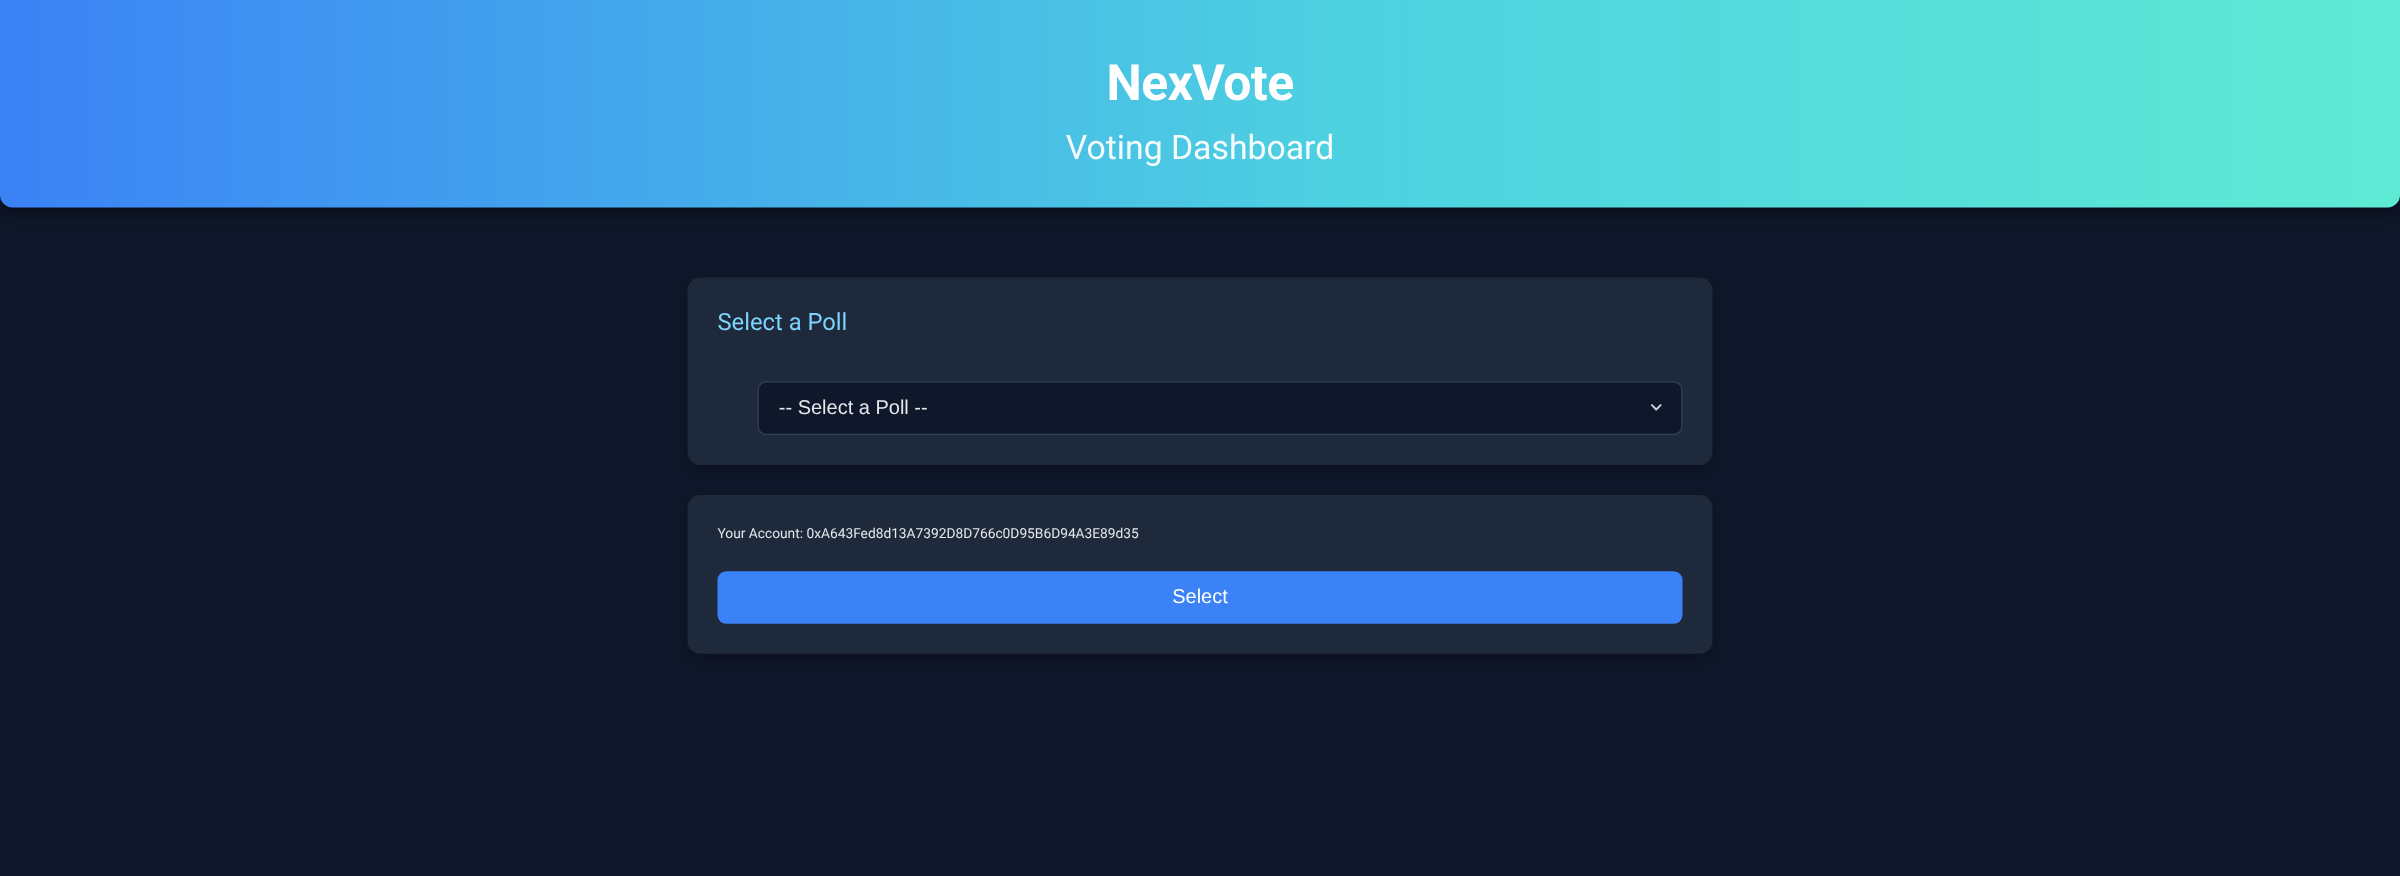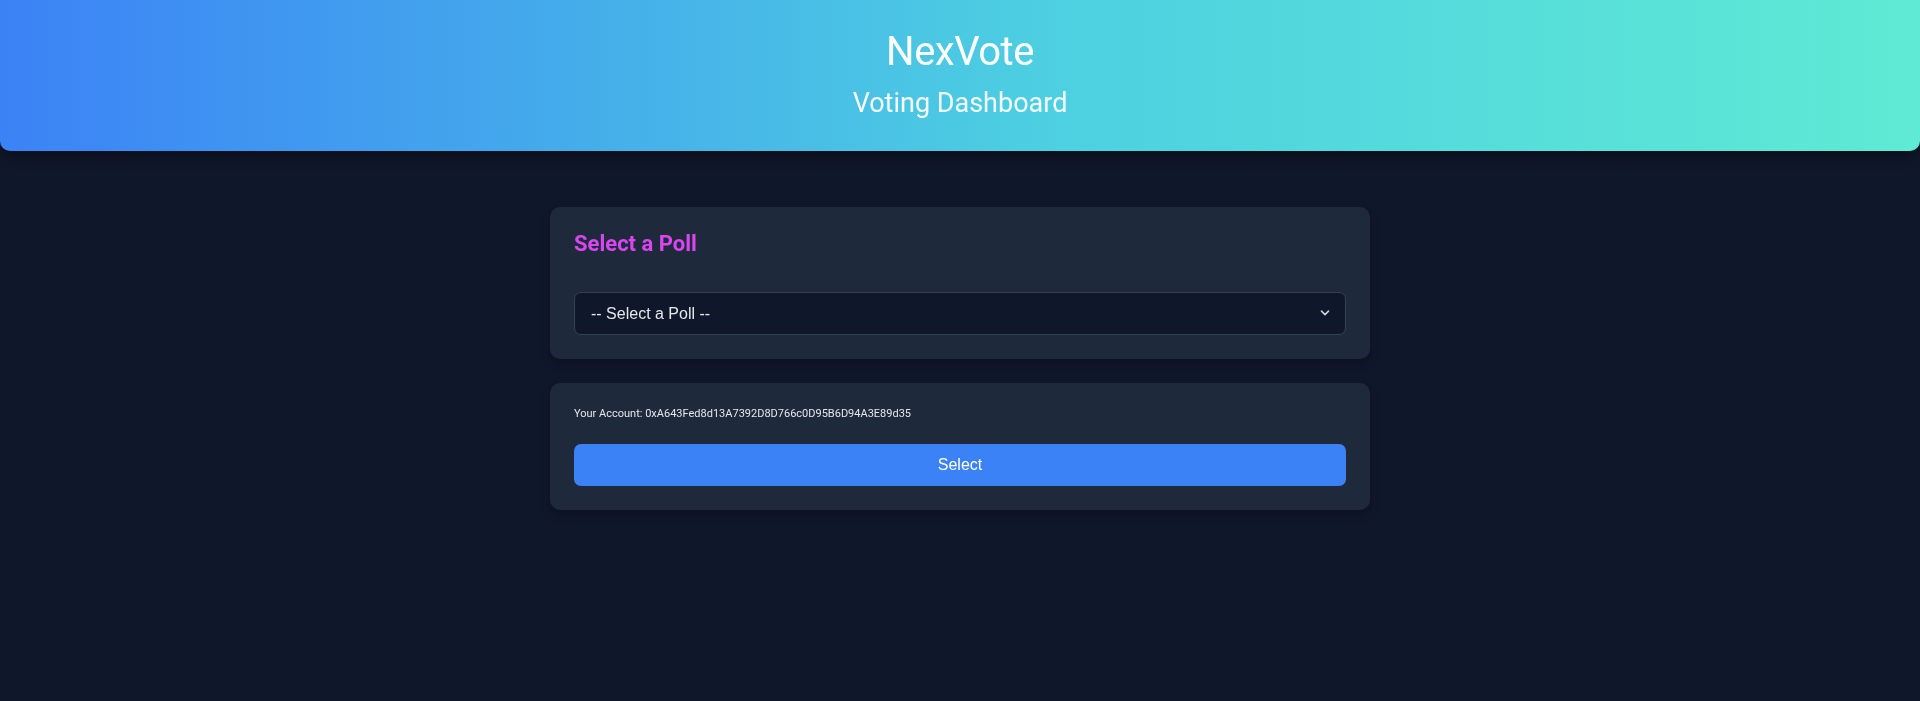--- a/index.html
+++ b/index.html
@@ -12,23 +12,24 @@
     }
     .hero {
       background: linear-gradient(90deg, #3b82f6 0%, #4dd0e1 55%, #5eead4 100%);
       text-align: center;
       padding: 28px 0 32px;
       border-radius: 0 0 10px 10px;
       box-shadow: 0 6px 12px rgba(0,0,0,0.35);
     }
     .hero h1 {
       font-size: 40px;
-      font-weight: 400;
+      font-weight: 700;
       color: #ffffff;
       letter-spacing: -0.5px;
+      margin-top: 15px;
     }
     .hero h2 {
       font-size: 27px;
       font-weight: 400;
       color: rgba(255,255,255,0.95);
       margin-top: 12px;
     }
     .container {
       max-width: 820px;
       margin: 56px auto 0;
@@ -36,38 +37,39 @@
       flex-direction: column;
       gap: 24px;
     }
     .card {
       background: #1e293b;
       border-radius: 10px;
       padding: 24px;
       box-shadow: 0 4px 10px rgba(0,0,0,0.25);
     }
     .card-title {
-      font-size: 22px;
-      font-weight: 700;
-      color: #d946ef;
+      font-size: 19px;
+      font-weight: 400;
+      color: #7dd3fc;
       margin-bottom: 36px;
     }
     .select {
       width: 100%;
       background: #0f172a;
       color: #e5e7eb;
       border: 1px solid #334155;
       border-radius: 7px;
       padding: 12px 40px 12px 16px;
       font-size: 16px;
       appearance: none;
       -webkit-appearance: none;
     }
     .select-wrap {
       position: relative;
+      margin-left: 32px;
     }
     .chevron {
       position: absolute;
       right: 14px;
       top: 50%;
       transform: translateY(-50%);
       pointer-events: none;
       color: #cbd5e1;
     }
     .account-line {

